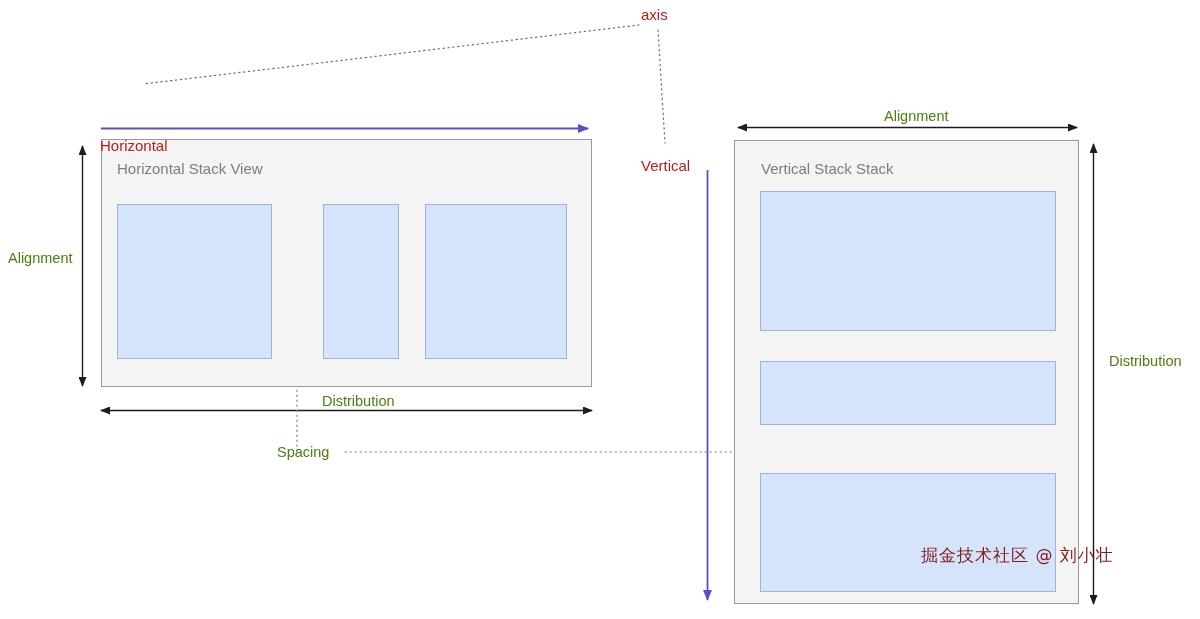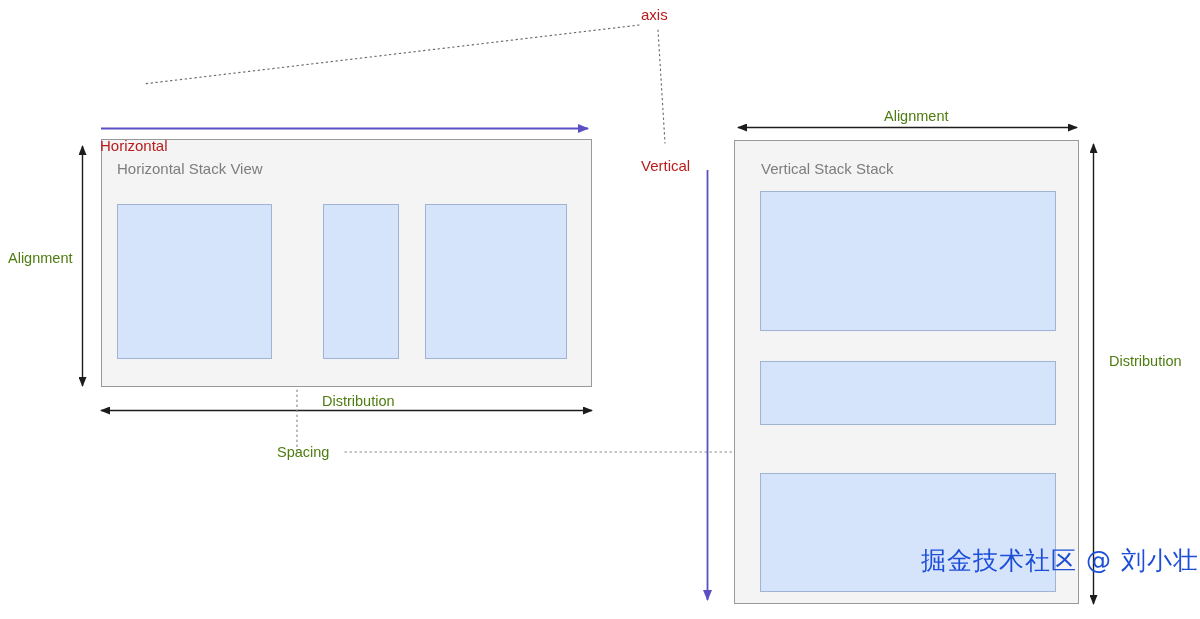--- a/index.html
+++ b/index.html
@@ -55,22 +55,22 @@
   }
   .arranged {
     position: absolute;
     background: #d6e4fb;
     border: 1px solid #9fb4d4;
     box-sizing: border-box;
   }
 
   .watermark {
     position: absolute;
-    color: #1d4ed8;
-    font-size: 25px;
+    color: #7f1d1d;
+    font-size: 17px;
     white-space: nowrap;
     font-family: "DejaVu Sans", sans-serif;
     letter-spacing: 1px;
   }
 </style>
 </head>
 <body>
 
 <div id="canvas">
 

